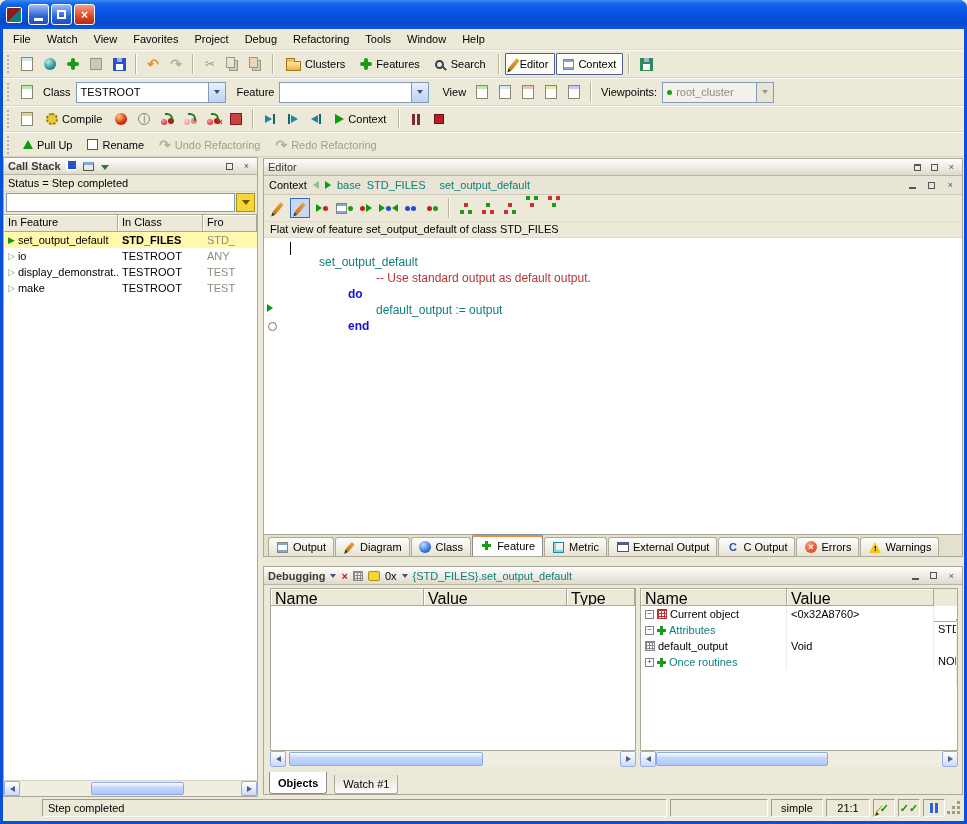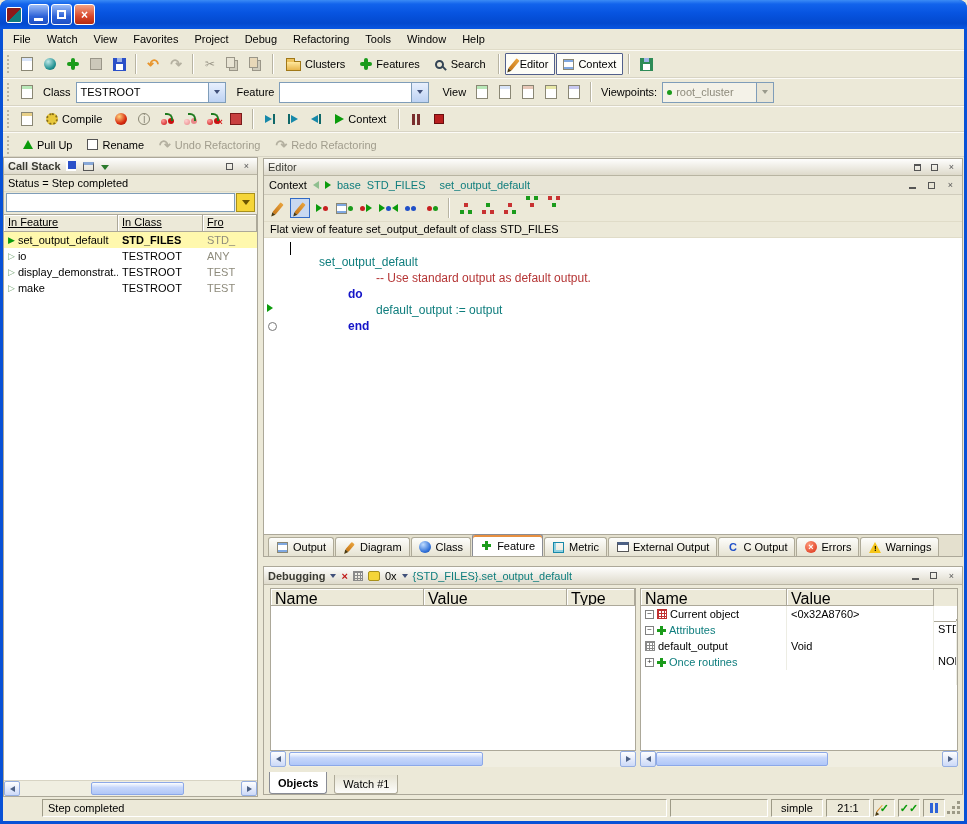--- a/index.html
+++ b/index.html
@@ -98,21 +98,21 @@
   .miniwin{width:11px;height:9px;border:1px solid #555;border-top:3px solid #88A8D8;}
   .minidown{width:0;height:0;border-top:5px solid #2B7A2B;border-left:4px solid transparent;border-right:4px solid transparent;margin-top:2px;}
   
   .left-panel{width:255px;display:flex;flex-direction:column;border:1px solid #ACA899;background:#ECE9D8;overflow:hidden;}
   .cs-status{font-size:11px;padding:2px 4px;border-bottom:1px solid #E0DCC8;}
   .cs-inputrow{display:flex;padding:1px 2px 2px 2px;gap:1px;}
   .cs-input{flex:1;height:19px;border:1px solid #7F9DB9;font-size:11px;padding:0 3px;background:#fff;}
   .cs-zap{width:19px;height:19px;background:#F5D538;border:1px solid #A8901A;display:flex;align-items:center;justify-content:center;font-size:11px;font-weight:bold;color:#6A5500;}
   .cs-table{flex:1;background:#fff;overflow:hidden;display:flex;flex-direction:column;border-top:1px solid #ACA899;}
   .cs-head{display:flex;background:#ECE9D8;font-size:11px;height:17px;flex:0 0 auto;}
-  .cs-head>div{border-right:1px solid #ACA899;border-bottom:1px solid #ACA899;box-shadow:inset 1px 1px 0 #fff;padding:1px 4px;overflow:hidden;white-space:nowrap;text-decoration:underline;}
+  .cs-head>div{border-right:1px solid #ACA899;border-bottom:1px solid #ACA899;box-shadow:inset 1px 1px 0 #fff;padding:1px 4px;overflow:hidden;white-space:nowrap;}
   .cs-row{display:flex;font-size:11px;height:16px;align-items:center;}
   .cs-row>div{padding:0 4px;overflow:hidden;white-space:nowrap;height:100%;display:flex;align-items:center;gap:3px;}
   .cs-row.current{background:#FFF8AD;}
   .c1{width:114px;} .c2{width:85px;} .c3{flex:1;color:#8E8B7C;}
   .cs-row .c2{font-weight:bold;} .cs-row.other .c2{font-weight:normal;}
   .arrow-g{color:#0B9B0B;font-size:9px;} .arrow-h{color:#7AA87A;font-size:9px;}
   .cs-fill{flex:1;background:#fff;}
   
   .hscroll{height:16px;display:flex;background:#F0EEE1;border-top:1px solid #D8D4C4;flex:0 0 auto;}
   .sbtn{width:16px;height:100%;background:linear-gradient(#FFF,#CCD9F8);border:1px solid #95AEE0;border-radius:2px;display:flex;align-items:center;justify-content:center;}

